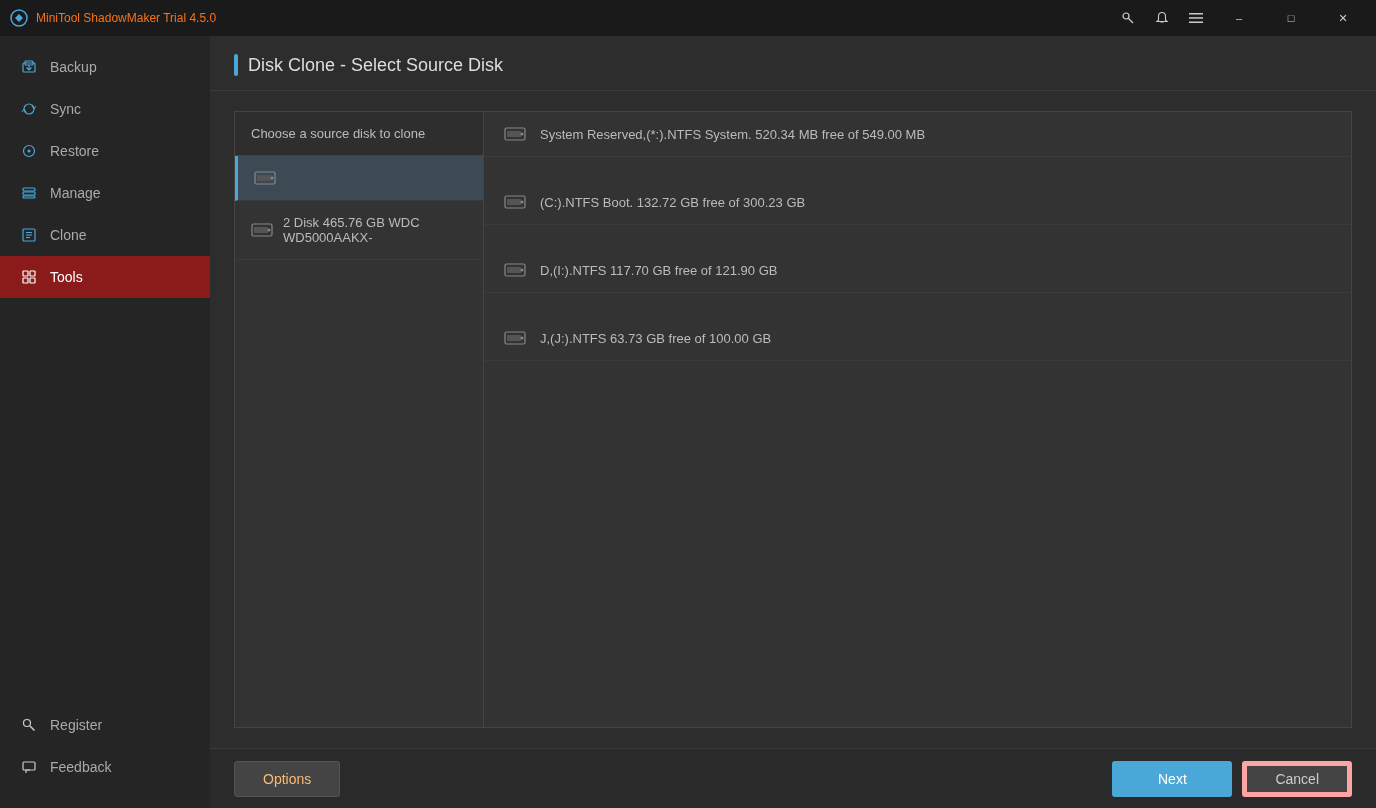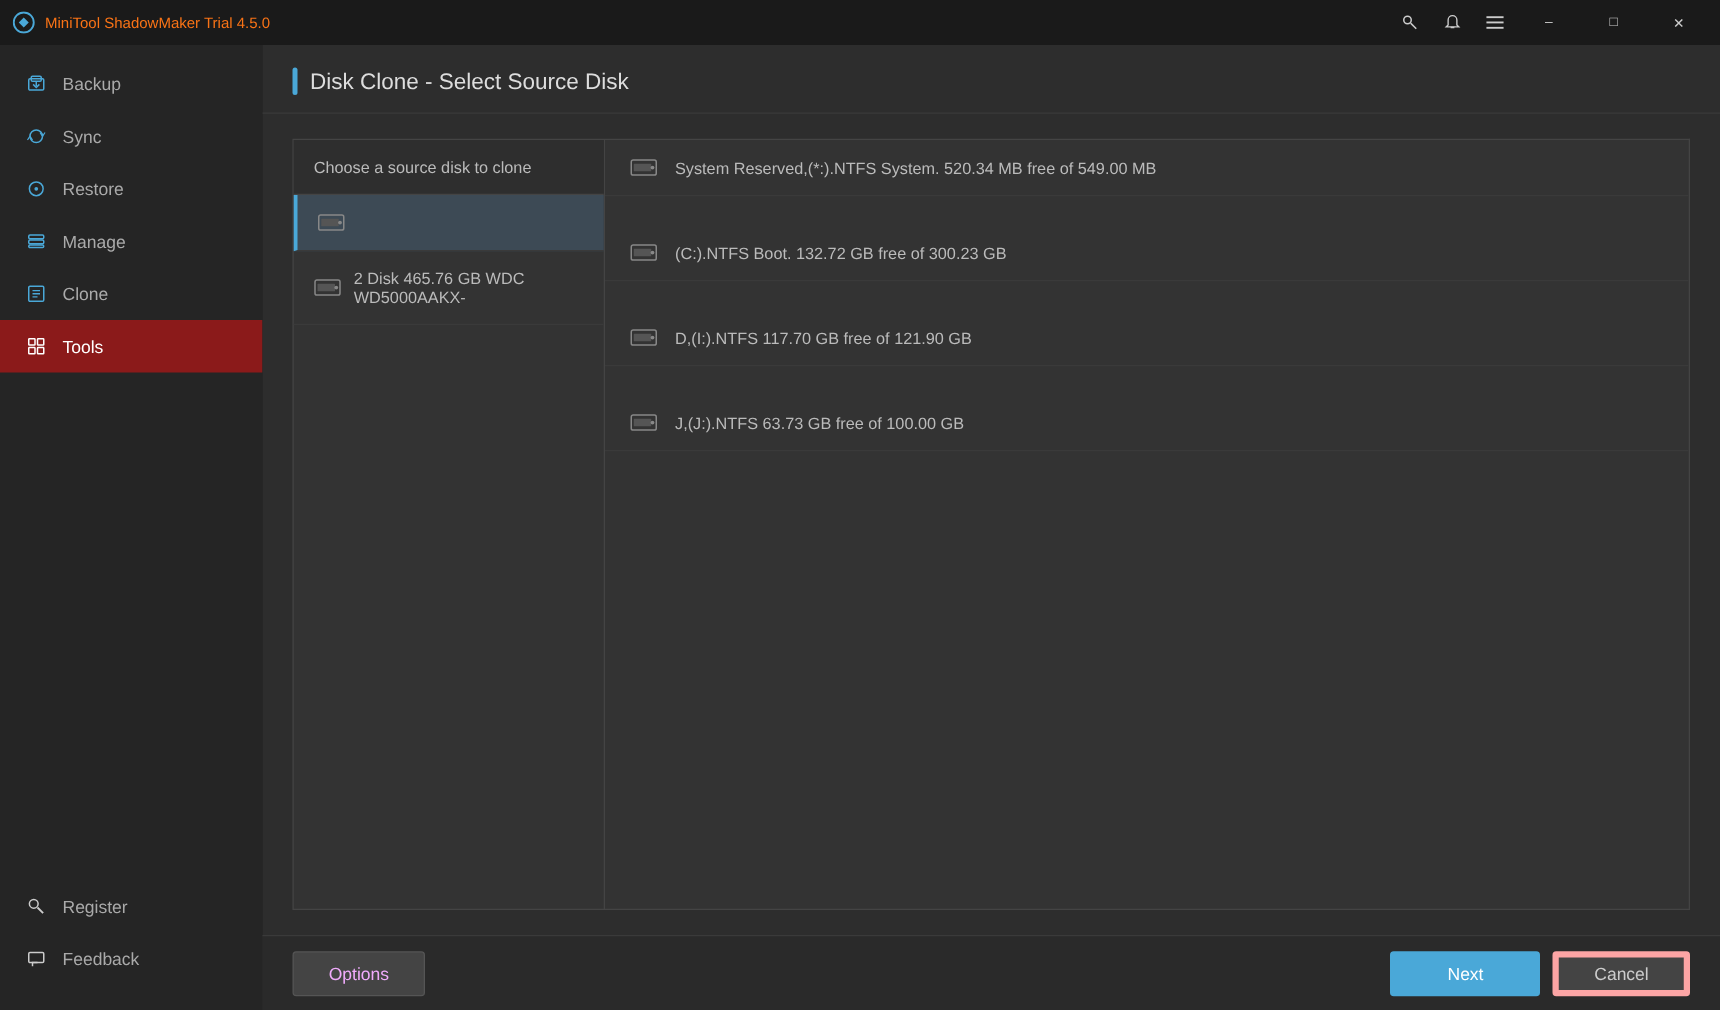--- a/index.html
+++ b/index.html
@@ -208,21 +208,21 @@
       height: 36px;
       padding: 0 28px;
       border: none;
       border-radius: 3px;
       font-size: 14px;
       cursor: pointer;
       font-family: 'Segoe UI', Arial, sans-serif;
     }
     .btn-options {
       background: #444;
-      color: #f0abfc;
+      color: #fdba74;
       border: 1px solid #555;
       text-align: center;
     }
     .btn-group { display: flex; gap: 10px; }
     .btn-next {
       background: #4aa8d8;
       color: #fff;
       min-width: 120px;
     }
     .btn-cancel {

